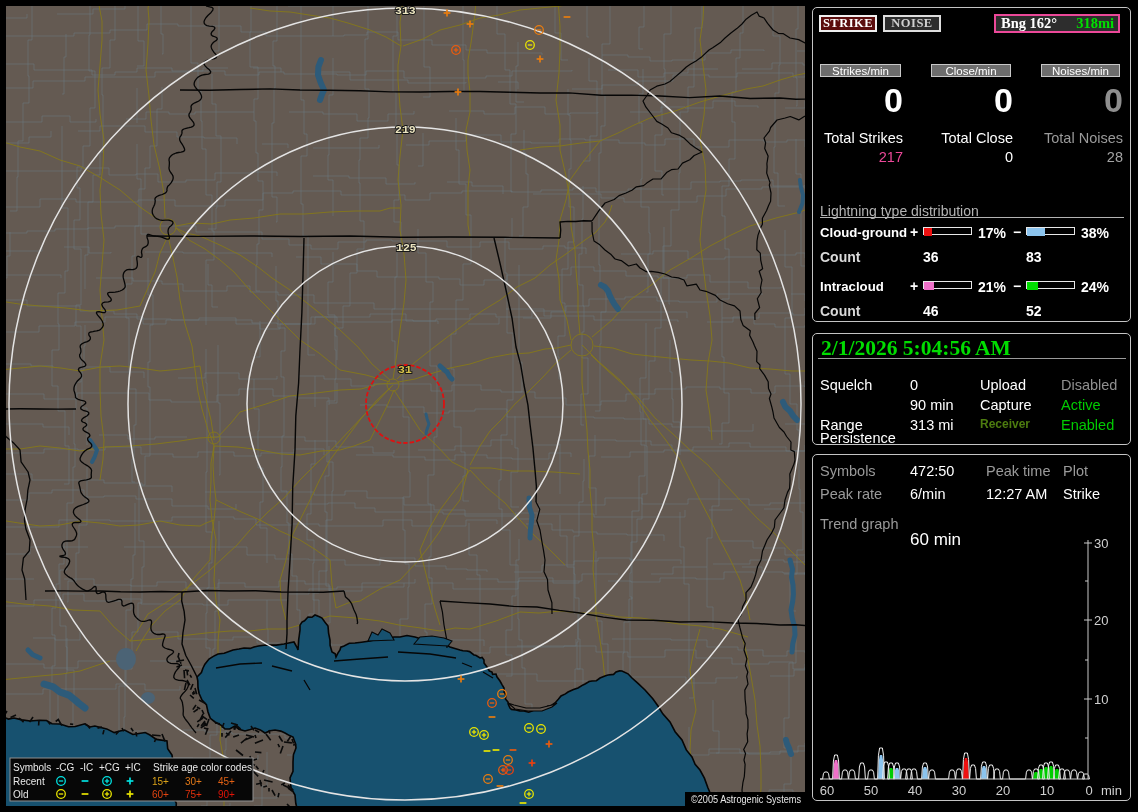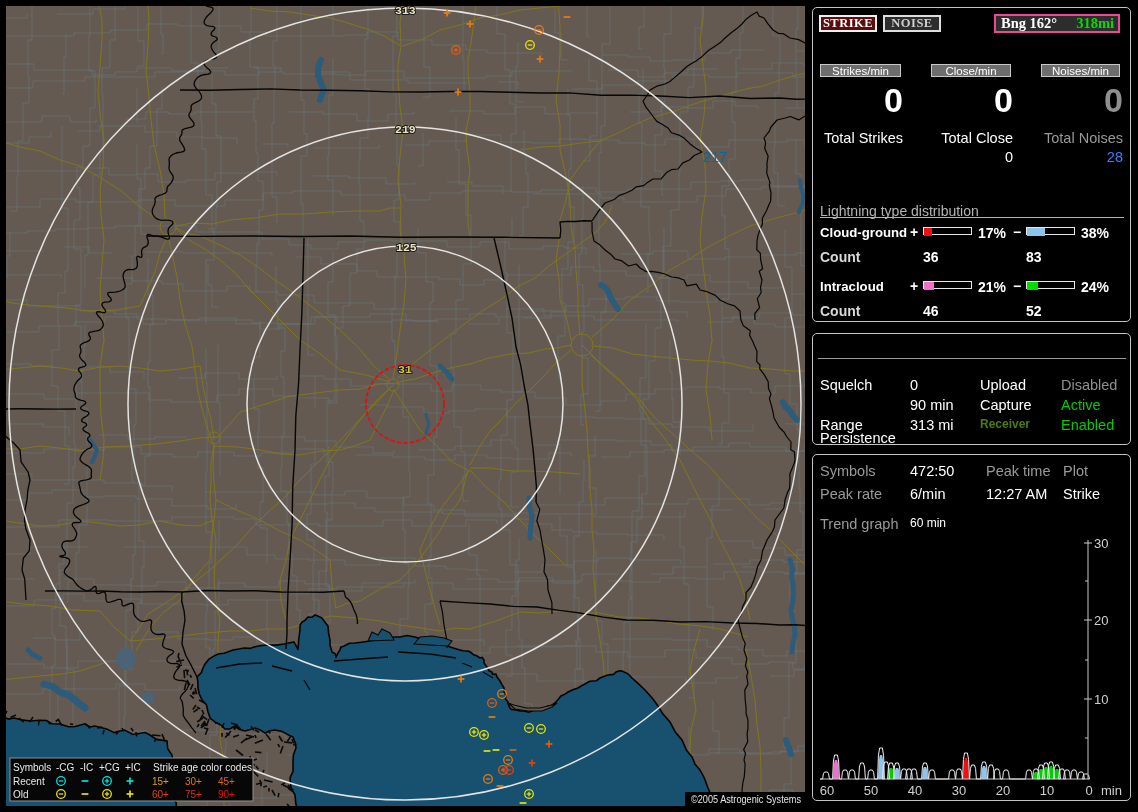--- a/index.html
+++ b/index.html
@@ -164,23 +164,23 @@
     <div style="position:absolute;left:994px;top:14px;width:126px;height:19px;background:#2d2d2d;border:2px solid #ec4899;font-family:'Liberation Serif',serif;font-size:14.5px;font-weight:bold;line-height:15px;"><span style="color:#fff;padding-left:5px;">Bng 162°</span><span style="color:#00e000;float:right;padding-right:4px;">318mi</span></div>
     <div style="position:absolute;left:820px;top:64px;width:81px;height:13px;background:#6d6d6d;border:1px solid #c8c8c8;font-family:'Liberation Sans',sans-serif;font-size:11.5px;color:#fff;text-align:center;line-height:13px;">Strikes/min</div>
     <div style="position:absolute;left:931px;top:64px;width:80px;height:13px;background:#6d6d6d;border:1px solid #c8c8c8;font-family:'Liberation Sans',sans-serif;font-size:11.5px;color:#fff;text-align:center;line-height:13px;">Close/min</div>
     <div style="position:absolute;left:1041px;top:64px;width:79px;height:13px;background:#6d6d6d;border:1px solid #c8c8c8;font-family:'Liberation Sans',sans-serif;font-size:11.5px;color:#fff;text-align:center;line-height:13px;">Noises/min</div>
     <div style="position:absolute;left:703px;top:83px;width:200px;text-align:right;font-family:'Liberation Sans',sans-serif;font-size:34px;color:#fff;font-weight:bold;white-space:nowrap;line-height:1;">0</div>
     <div style="position:absolute;left:813px;top:83px;width:200px;text-align:right;font-family:'Liberation Sans',sans-serif;font-size:34px;color:#fff;font-weight:bold;white-space:nowrap;line-height:1;">0</div>
     <div style="position:absolute;left:923px;top:83px;width:200px;text-align:right;font-family:'Liberation Sans',sans-serif;font-size:34px;color:#8f8f8f;font-weight:bold;white-space:nowrap;line-height:1;">0</div>
     <div style="position:absolute;left:703px;top:131px;width:200px;text-align:right;font-family:'Liberation Sans',sans-serif;font-size:14.5px;color:#fff;font-weight:normal;white-space:nowrap;line-height:1;">Total Strikes</div>
     <div style="position:absolute;left:813px;top:131px;width:200px;text-align:right;font-family:'Liberation Sans',sans-serif;font-size:14.5px;color:#fff;font-weight:normal;white-space:nowrap;line-height:1;">Total Close</div>
     <div style="position:absolute;left:923px;top:131px;width:200px;text-align:right;font-family:'Liberation Sans',sans-serif;font-size:14.5px;color:#9a9a9a;font-weight:normal;white-space:nowrap;line-height:1;">Total Noises</div>
-    <div style="position:absolute;left:703px;top:150px;width:200px;text-align:left;font-family:'Liberation Sans',sans-serif;font-size:14.5px;color:#0369a1;font-weight:normal;white-space:nowrap;line-height:1;">217</div>
+    <div style="position:absolute;left:703px;top:150px;width:200px;text-align:right;font-family:'Liberation Sans',sans-serif;font-size:14.5px;color:#ec4899;font-weight:normal;white-space:nowrap;line-height:1;">217</div>
     <div style="position:absolute;left:813px;top:150px;width:200px;text-align:right;font-family:'Liberation Sans',sans-serif;font-size:14.5px;color:#fff;font-weight:normal;white-space:nowrap;line-height:1;">0</div>
-    <div style="position:absolute;left:923px;top:150px;width:200px;text-align:right;font-family:'Liberation Sans',sans-serif;font-size:14.5px;color:#3b82f6;font-weight:normal;white-space:nowrap;line-height:1;">28</div>
+    <div style="position:absolute;left:923px;top:150px;width:200px;text-align:right;font-family:'Liberation Sans',sans-serif;font-size:14.5px;color:#a3a3a3;font-weight:normal;white-space:nowrap;line-height:1;">28</div>
     <div style="position:absolute;left:820px;top:204px;font-family:'Liberation Sans',sans-serif;font-size:14px;color:#b4b4b4;font-weight:normal;white-space:nowrap;line-height:1;">Lightning type distribution</div>
     <div style="position:absolute;left:820px;top:217px;width:304px;height:1px;background:#b4b4b4;"></div>
     <div style="position:absolute;left:820px;top:226px;font-family:'Liberation Sans',sans-serif;font-size:13.2px;color:#fff;font-weight:bold;white-space:nowrap;line-height:1;">Cloud-ground</div>
     <div style="position:absolute;left:910px;top:225px;font-family:'Liberation Sans',sans-serif;font-size:14px;color:#fff;font-weight:bold;white-space:nowrap;line-height:1;">+</div>
     <div style="position:absolute;left:923px;top:227px;width:49px;height:8px;background:#000;border:1px solid #e8e8e8;"></div>
     <div style="position:absolute;left:924px;top:228px;width:8px;height:8px;background:#ee1010;"></div>
     <div style="position:absolute;left:978px;top:226px;font-family:'Liberation Sans',sans-serif;font-size:14px;color:#fff;font-weight:bold;white-space:nowrap;line-height:1;">17%</div>
     <div style="position:absolute;left:1013px;top:225px;font-family:'Liberation Sans',sans-serif;font-size:14px;color:#fff;font-weight:bold;white-space:nowrap;line-height:1;">−</div>
     <div style="position:absolute;left:1026px;top:227px;width:49px;height:8px;background:#000;border:1px solid #e8e8e8;"></div>
     <div style="position:absolute;left:1027px;top:228px;width:18px;height:8px;background:#8cc4ee;"></div>
@@ -193,20 +193,21 @@
     <div style="position:absolute;left:923px;top:281px;width:49px;height:8px;background:#000;border:1px solid #e8e8e8;"></div>
     <div style="position:absolute;left:924px;top:282px;width:10px;height:8px;background:#ee70c8;"></div>
     <div style="position:absolute;left:978px;top:280px;font-family:'Liberation Sans',sans-serif;font-size:14px;color:#fff;font-weight:bold;white-space:nowrap;line-height:1;">21%</div>
     <div style="position:absolute;left:1013px;top:279px;font-family:'Liberation Sans',sans-serif;font-size:14px;color:#fff;font-weight:bold;white-space:nowrap;line-height:1;">−</div>
     <div style="position:absolute;left:1026px;top:281px;width:49px;height:8px;background:#000;border:1px solid #e8e8e8;"></div>
     <div style="position:absolute;left:1027px;top:282px;width:11px;height:8px;background:#00dd00;"></div>
     <div style="position:absolute;left:1081px;top:280px;font-family:'Liberation Sans',sans-serif;font-size:14px;color:#fff;font-weight:bold;white-space:nowrap;line-height:1;">24%</div>
     <div style="position:absolute;left:820px;top:304px;font-family:'Liberation Sans',sans-serif;font-size:14px;color:#d8d8d8;font-weight:bold;white-space:nowrap;line-height:1;">Count</div>
     <div style="position:absolute;left:923px;top:304px;font-family:'Liberation Sans',sans-serif;font-size:14px;color:#fff;font-weight:bold;white-space:nowrap;line-height:1;">46</div>
     <div style="position:absolute;left:1026px;top:304px;font-family:'Liberation Sans',sans-serif;font-size:14px;color:#fff;font-weight:bold;white-space:nowrap;line-height:1;">52</div>
+    <div style="position:absolute;left:821px;top:338px;font-family:'Liberation Serif',serif;font-size:21.5px;color:#00dd00;font-weight:bold;white-space:nowrap;line-height:1;">2/1/2026 5:04:56 AM</div>
     <div style="position:absolute;left:818px;top:358px;width:308px;height:1px;background:#9a9a9a;"></div>
     <div style="position:absolute;left:820px;top:378px;font-family:'Liberation Sans',sans-serif;font-size:14.5px;color:#fff;font-weight:normal;white-space:nowrap;line-height:1;">Squelch</div>
     <div style="position:absolute;left:910px;top:378px;font-family:'Liberation Sans',sans-serif;font-size:14.5px;color:#fff;font-weight:normal;white-space:nowrap;line-height:1;">0</div>
     <div style="position:absolute;left:980px;top:378px;font-family:'Liberation Sans',sans-serif;font-size:14.5px;color:#fff;font-weight:normal;white-space:nowrap;line-height:1;">Upload</div>
     <div style="position:absolute;left:1061px;top:378px;font-family:'Liberation Sans',sans-serif;font-size:14.5px;color:#909090;font-weight:normal;white-space:nowrap;line-height:1;">Disabled</div>
     <div style="position:absolute;left:820px;top:398px;font-family:'Liberation Sans',sans-serif;font-size:14.5px;color:#fff;font-weight:normal;white-space:nowrap;line-height:1;margin-top:33px;">Persistence</div>
     <div style="position:absolute;left:910px;top:398px;font-family:'Liberation Sans',sans-serif;font-size:14.5px;color:#fff;font-weight:normal;white-space:nowrap;line-height:1;">90 min</div>
     <div style="position:absolute;left:980px;top:398px;font-family:'Liberation Sans',sans-serif;font-size:14.5px;color:#fff;font-weight:normal;white-space:nowrap;line-height:1;">Capture</div>
     <div style="position:absolute;left:1061px;top:398px;font-family:'Liberation Sans',sans-serif;font-size:14.5px;color:#00cc00;font-weight:normal;white-space:nowrap;line-height:1;">Active</div>
     <div style="position:absolute;left:820px;top:418px;font-family:'Liberation Sans',sans-serif;font-size:14.5px;color:#fff;font-weight:normal;white-space:nowrap;line-height:1;">Range</div>
@@ -215,21 +216,21 @@
     <div style="position:absolute;left:1061px;top:418px;font-family:'Liberation Sans',sans-serif;font-size:14.5px;color:#00cc00;font-weight:normal;white-space:nowrap;line-height:1;">Enabled</div>
     <div style="position:absolute;left:820px;top:464px;font-family:'Liberation Sans',sans-serif;font-size:14.5px;color:#9a9a9a;font-weight:normal;white-space:nowrap;line-height:1;">Symbols</div>
     <div style="position:absolute;left:910px;top:464px;font-family:'Liberation Sans',sans-serif;font-size:14.5px;color:#fff;font-weight:normal;white-space:nowrap;line-height:1;">472:50</div>
     <div style="position:absolute;left:986px;top:464px;font-family:'Liberation Sans',sans-serif;font-size:14.5px;color:#9a9a9a;font-weight:normal;white-space:nowrap;line-height:1;">Peak time</div>
     <div style="position:absolute;left:1063px;top:464px;font-family:'Liberation Sans',sans-serif;font-size:14.5px;color:#9a9a9a;font-weight:normal;white-space:nowrap;line-height:1;">Plot</div>
     <div style="position:absolute;left:820px;top:487px;font-family:'Liberation Sans',sans-serif;font-size:14.5px;color:#9a9a9a;font-weight:normal;white-space:nowrap;line-height:1;">Peak rate</div>
     <div style="position:absolute;left:910px;top:487px;font-family:'Liberation Sans',sans-serif;font-size:14.5px;color:#fff;font-weight:normal;white-space:nowrap;line-height:1;">6/min</div>
     <div style="position:absolute;left:986px;top:487px;font-family:'Liberation Sans',sans-serif;font-size:14.5px;color:#fff;font-weight:normal;white-space:nowrap;line-height:1;">12:27 AM</div>
     <div style="position:absolute;left:1063px;top:487px;font-family:'Liberation Sans',sans-serif;font-size:14.5px;color:#fff;font-weight:normal;white-space:nowrap;line-height:1;">Strike</div>
     <div style="position:absolute;left:820px;top:517px;font-family:'Liberation Sans',sans-serif;font-size:14.5px;color:#9a9a9a;font-weight:normal;white-space:nowrap;line-height:1;">Trend graph</div>
-    <div style="position:absolute;left:910px;top:517px;font-family:'Liberation Sans',sans-serif;font-size:12px;color:#fff;font-weight:normal;white-space:nowrap;line-height:1;">60 min</div>
+    <div style="position:absolute;left:910px;top:531px;font-family:'Liberation Sans',sans-serif;font-size:17px;color:#fff;font-weight:normal;white-space:nowrap;line-height:1;">60 min</div>
 <svg width="1138" height="812" viewBox="0 0 1138 812" style="position:absolute;left:0;top:0">
       <polygon points="833.0,779.0 833.8,764.8 834.8,760.0 837.2,760.0 838.2,764.8 839.0,779.0" fill="#ee70c8"></polygon>
       <polygon points="878.0,779.0 878.8,761.0 879.8,755.0 882.2,755.0 883.2,761.0 884.0,779.0" fill="#8cc4ee"></polygon>
       <polygon points="888.0,779.0 888.8,770.8 889.8,768.0 892.2,768.0 893.2,770.8 894.0,779.0" fill="#00cc00"></polygon>
       <polygon points="894.0,779.0 894.8,770.8 895.8,768.0 898.2,768.0 899.2,770.8 900.0,779.0" fill="#8cc4ee"></polygon>
       <polygon points="922.0,779.0 922.8,770.0 923.8,767.0 926.2,767.0 927.2,770.0 928.0,779.0" fill="#8cc4ee"></polygon>
       <polygon points="963.0,779.0 963.8,763.2 964.8,758.0 967.2,758.0 968.2,763.2 969.0,779.0" fill="#ee1010"></polygon>
       <polygon points="981.0,779.0 981.8,769.2 982.8,766.0 985.2,766.0 986.2,769.2 987.0,779.0" fill="#8cc4ee"></polygon>
       <polygon points="1033.0,779.0 1033.8,773.8 1034.8,772.0 1037.2,772.0 1038.2,773.8 1039.0,779.0" fill="#00cc00"></polygon>
       <polygon points="1038.0,779.0 1038.8,771.5 1039.8,769.0 1042.2,769.0 1043.2,771.5 1044.0,779.0" fill="#00cc00"></polygon>

